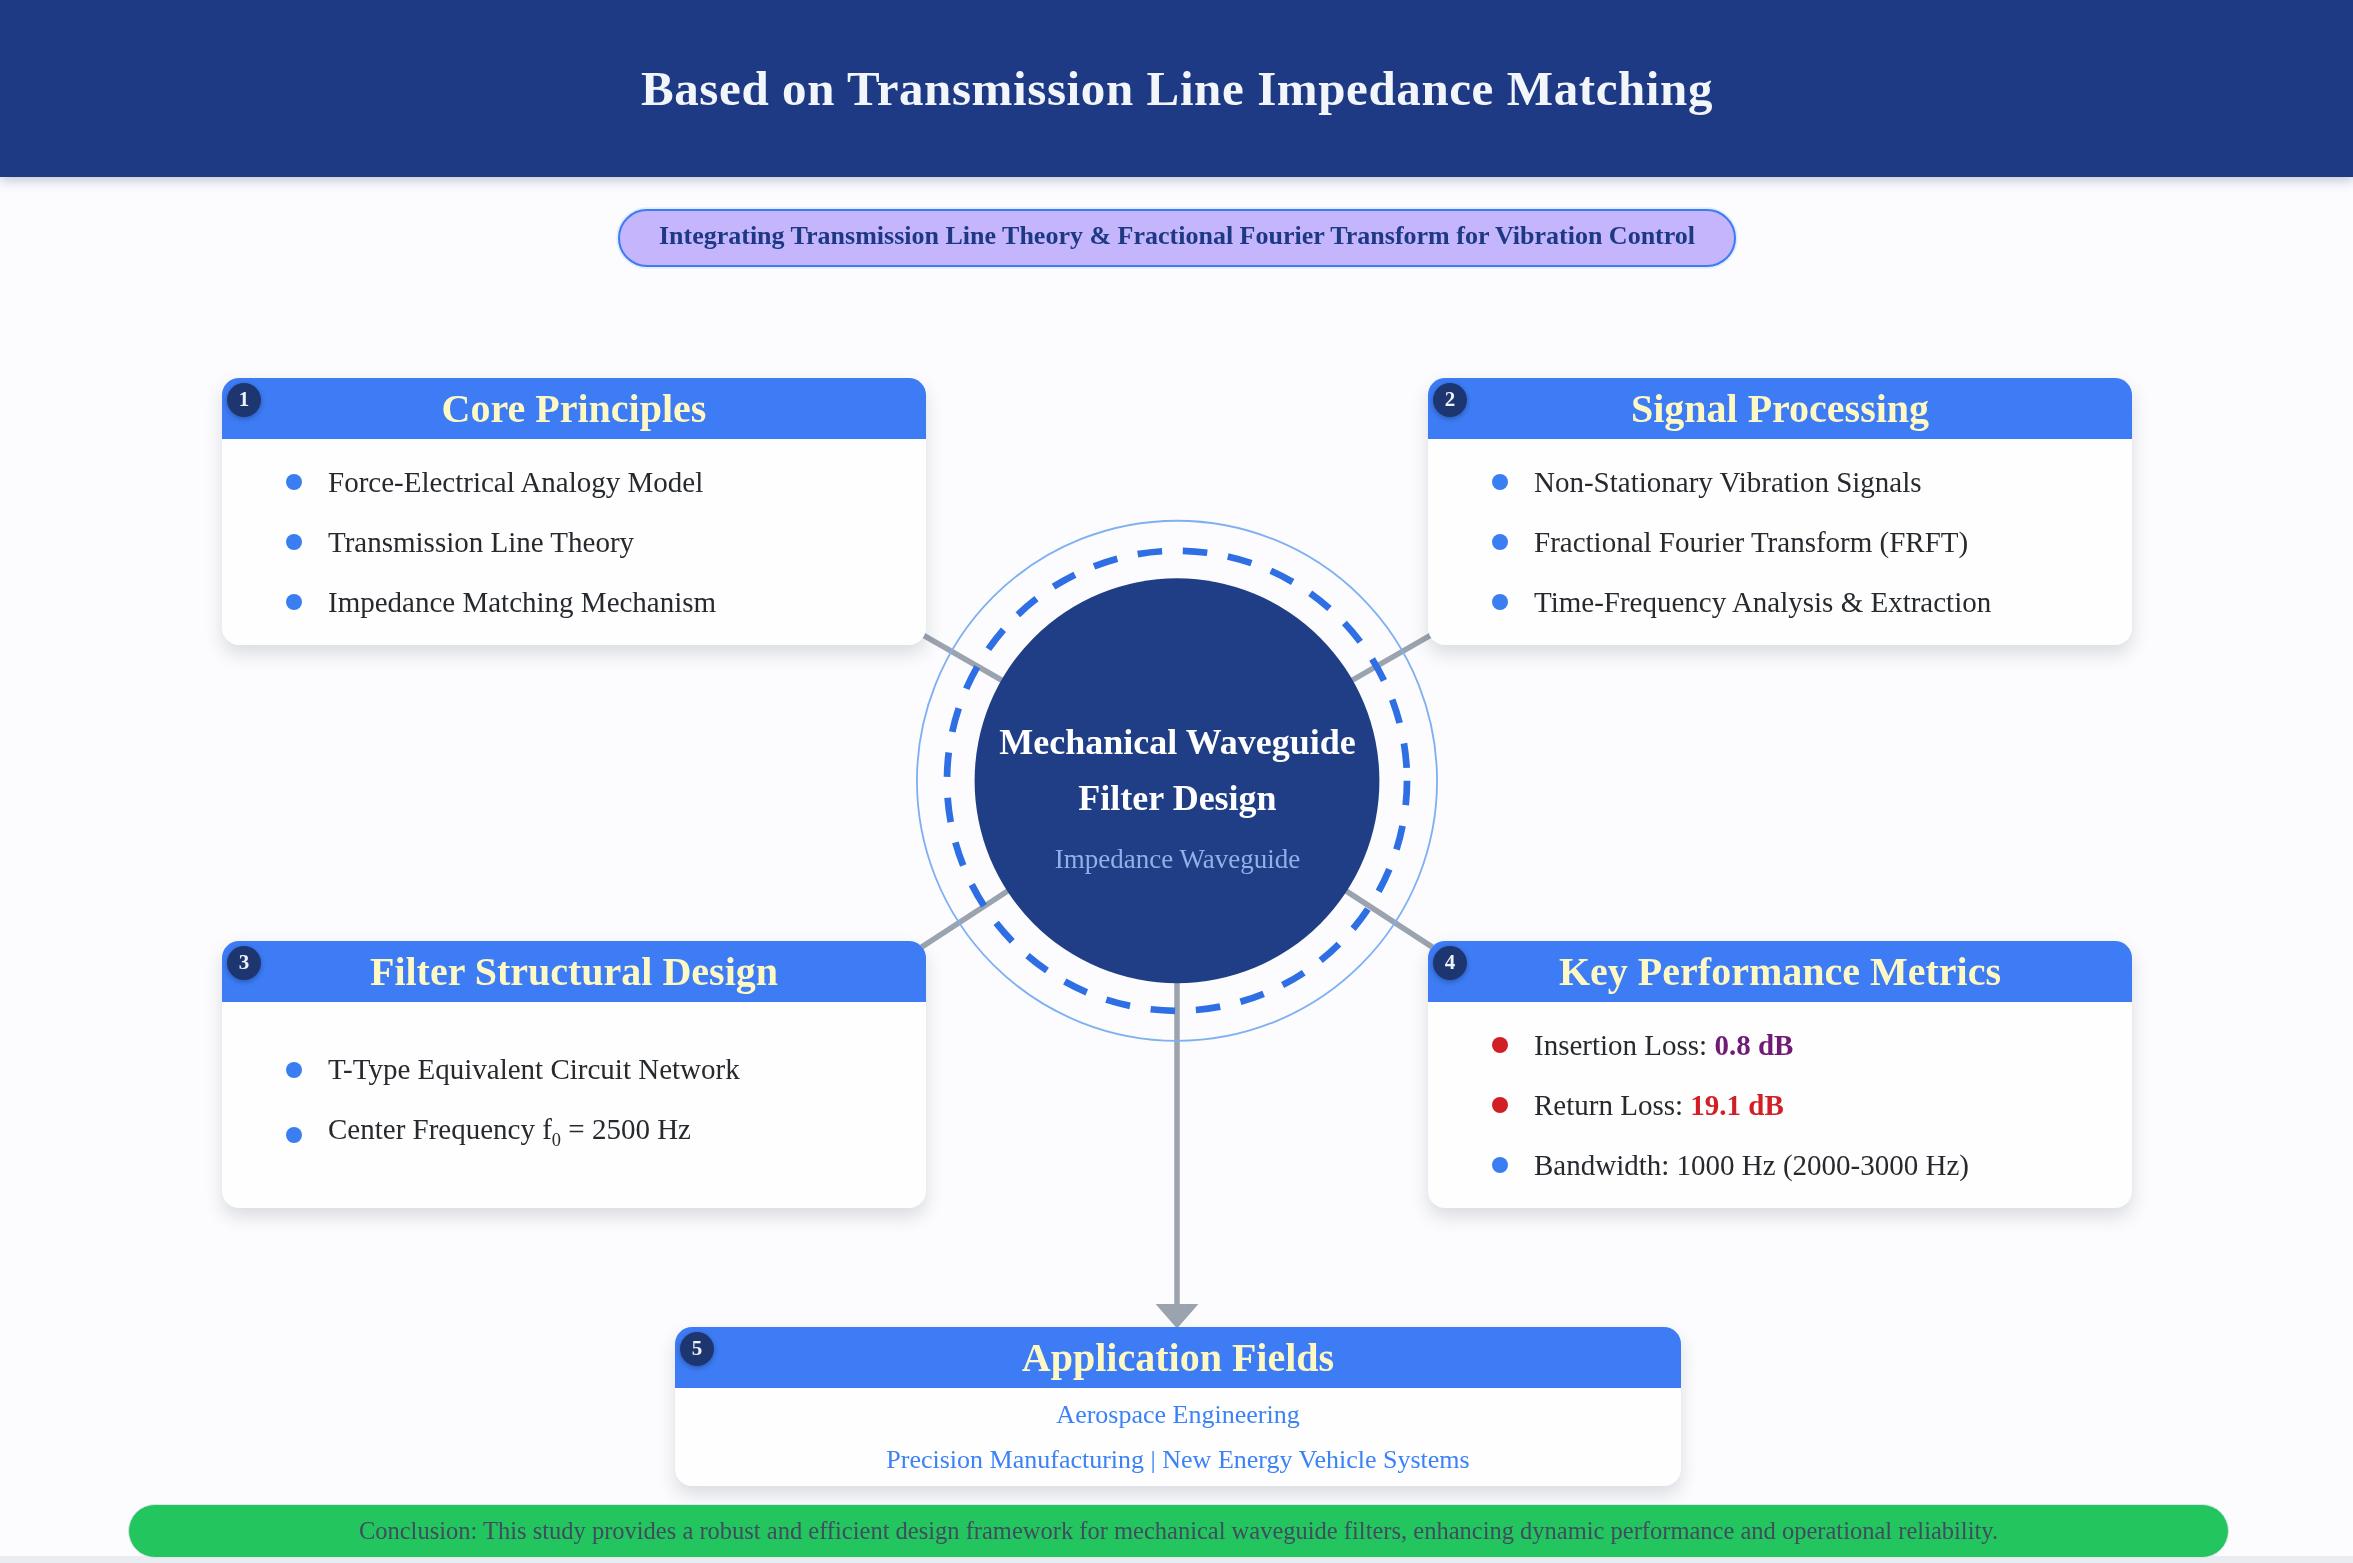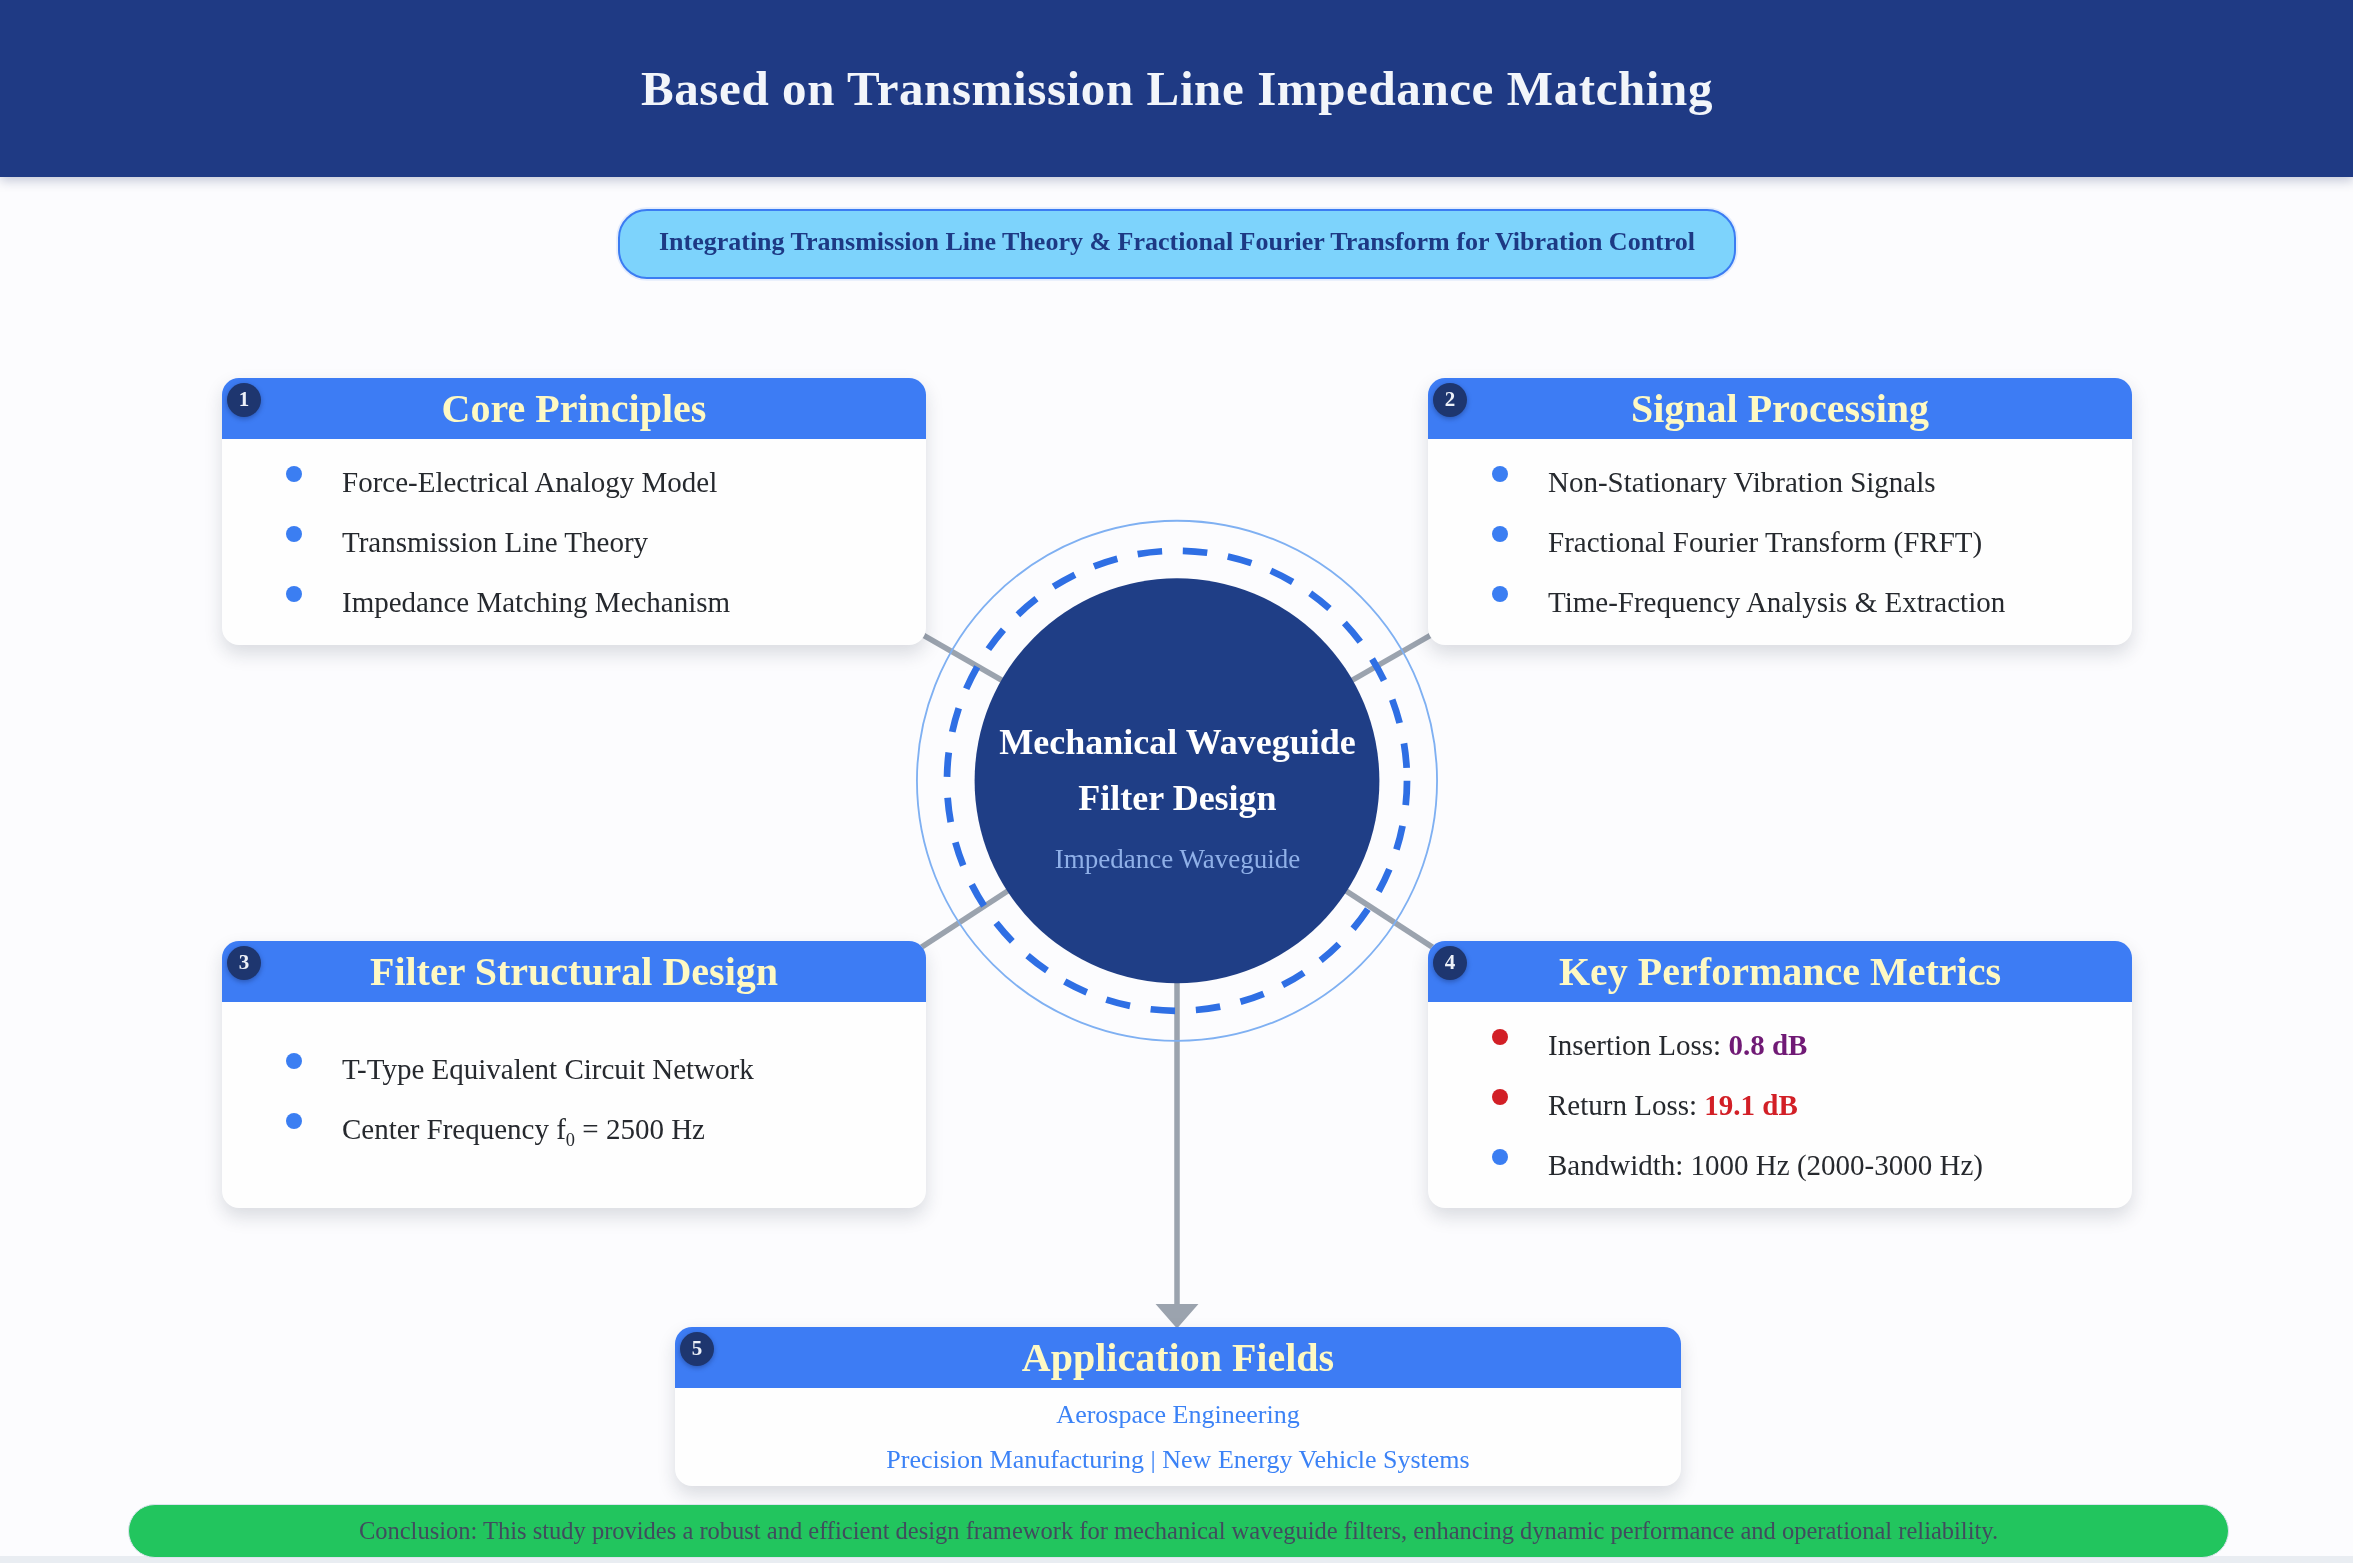--- a/index.html
+++ b/index.html
@@ -20,22 +20,22 @@
     z-index:4;
   }
   .top-banner .line {
     color:#F2F5FA; font-size:49px; font-weight:bold; line-height:70px;
     letter-spacing:0.6px; text-align:center; white-space:nowrap;
   }
 
   
   .pill-wrap { position:absolute; left:0; top:209px; width:2354px; text-align:center; z-index:4; }
   .pill {
-    display:inline-block; padding:6px 39px; height:54px; line-height:50px;
-    border:2.5px solid #3B7CF2; border-radius:29px; background:#7dd3fc;
+    display:inline-block; padding:0 39px; height:54px; line-height:50px;
+    border:2.5px solid #3B7CF2; border-radius:29px; background:#c4b5fd;
     box-shadow:0 0 0 1.8px rgba(59,124,242,.12);
     color:#1D3984; font-size:26px; font-weight:bold; white-space:nowrap;
   }
 
   
   svg.links { position:absolute; left:0; top:0; z-index:1; }
 
   
   .center-text {
     position:absolute; left:932px; top:714px; width:491px; z-index:2;
@@ -62,21 +62,21 @@
     position:absolute; left:4.9px; top:4.9px; width:34px; height:34px;
     border-radius:50%; background:#1E366F;
     display:flex; align-items:center; justify-content:center;
     color:#EDF1F8; font-size:21px; font-weight:bold;
     box-shadow:0 1.8px 4.9px rgba(10,20,60,.35);
   }
   .card-body {
     height:206px; display:flex; flex-direction:column; justify-content:center;
     gap:27px; padding-left:64px;
   }
-  .item { display:flex; gap:40px; }
+  .item { display:flex; align-items:center; gap:26px; }
   .dot { width:16px; height:16px; border-radius:50%; flex:0 0 16px; }
   .item .txt { font-size:29px; color:#26292E; line-height:33px; white-space:nowrap; }
   .item .txt sub { font-size:18.4px; }
   .metric-value { font-weight:bold; }
 
   
   .card.wide { left:675px; top:1327px; width:1006px; height:159px; }
   .card.wide .card-body {
     height:98px; padding-left:0; gap:11px;
     align-items:center; justify-content:center;

